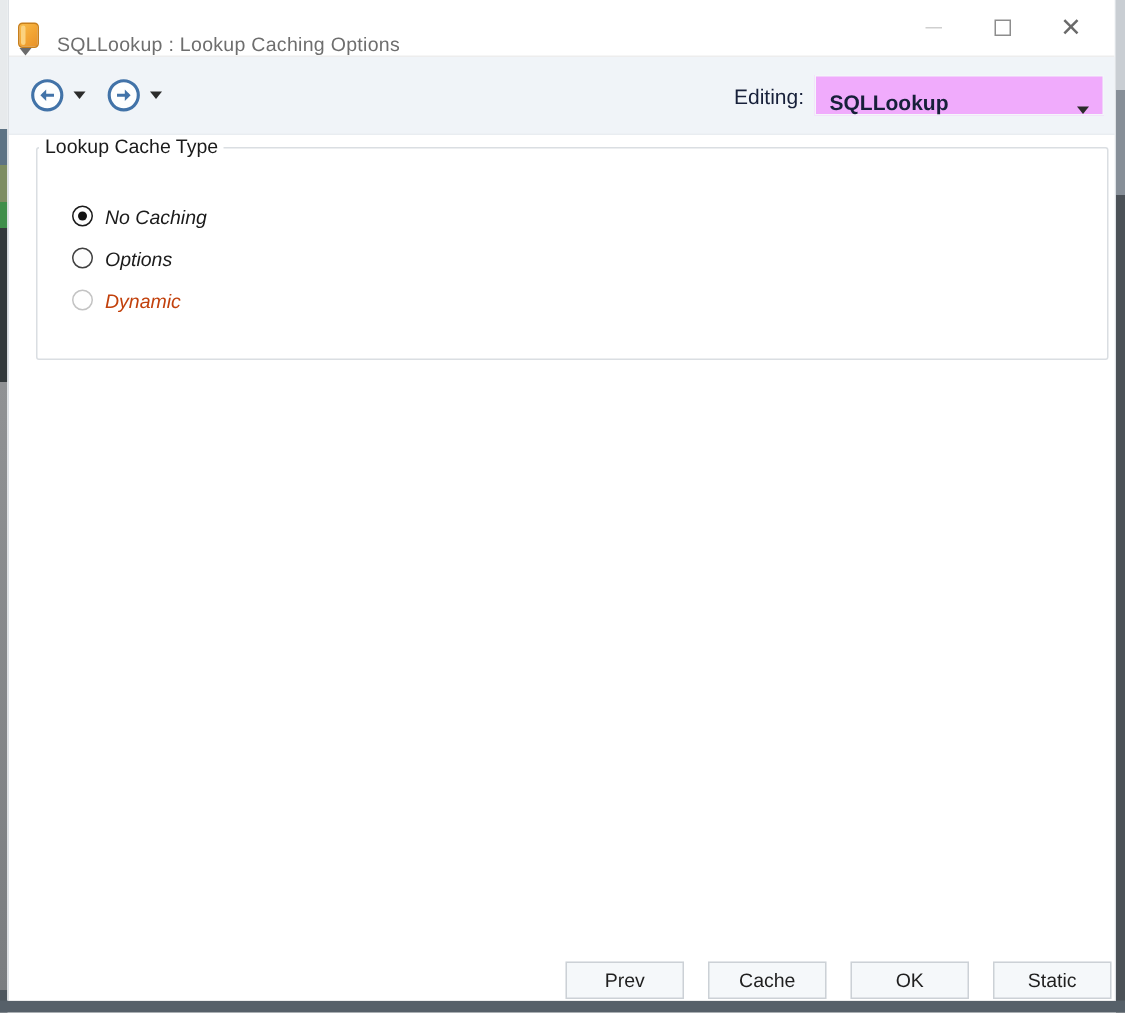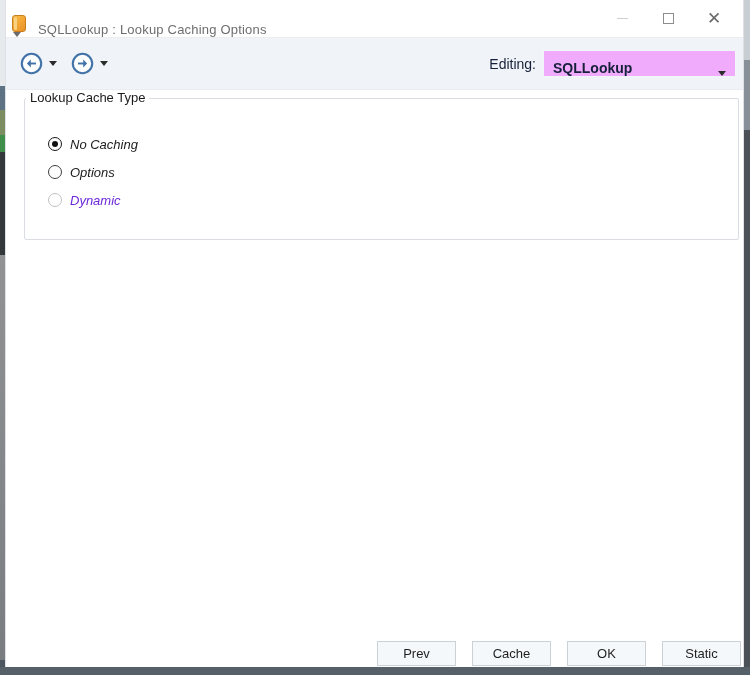--- a/index.html
+++ b/index.html
@@ -106,21 +106,21 @@
     background: #fdfdfd; margin-right: 8px; position: relative; flex: 0 0 auto;
   }
   .radio-row.selected .radio-circle { border-color: #1a1a1a; }
   .radio-row.selected .radio-circle::after {
     content: ""; position: absolute; left: 3px; top: 3px; width: 6px; height: 6px;
     border-radius: 50%; background: #111111;
   }
   .radio-label { font-size: 13px; color: #1b1b1b; }
   .radio-row.disabled { cursor: default; }
   .radio-row.disabled .radio-circle { border-color: #c3c3c3; background: #fefefe; }
-  .radio-row.disabled .radio-label { color: #6d28d9; }
+  .radio-row.disabled .radio-label { color: #c2410c; }
 
   
   .footer-row {
     position: absolute; right: 2px; bottom: 1px; display: flex; gap: 16px;
   }
   .dlg-btn {
     width: 79px; height: 25px; background: #f5f8fa; border: 1px solid #ccd1d6;
     font-family: "Liberation Sans", sans-serif; font-size: 13px; color: #1f1f1f;
     display: flex; align-items: center; justify-content: center; cursor: pointer;
   }

